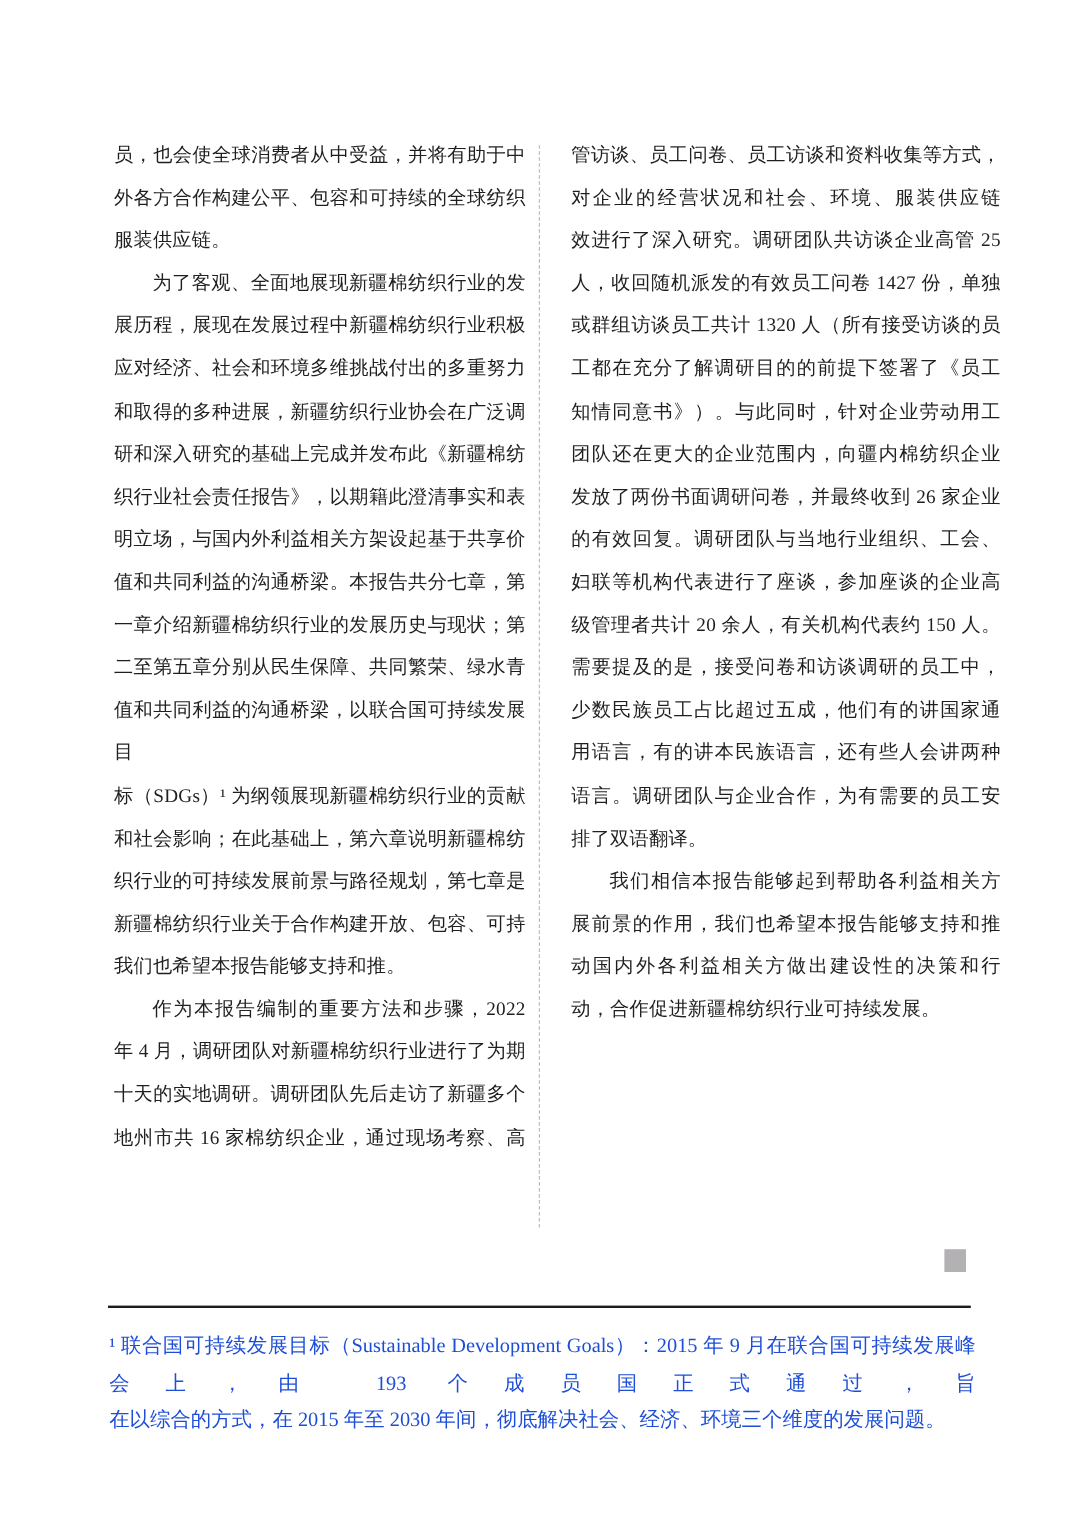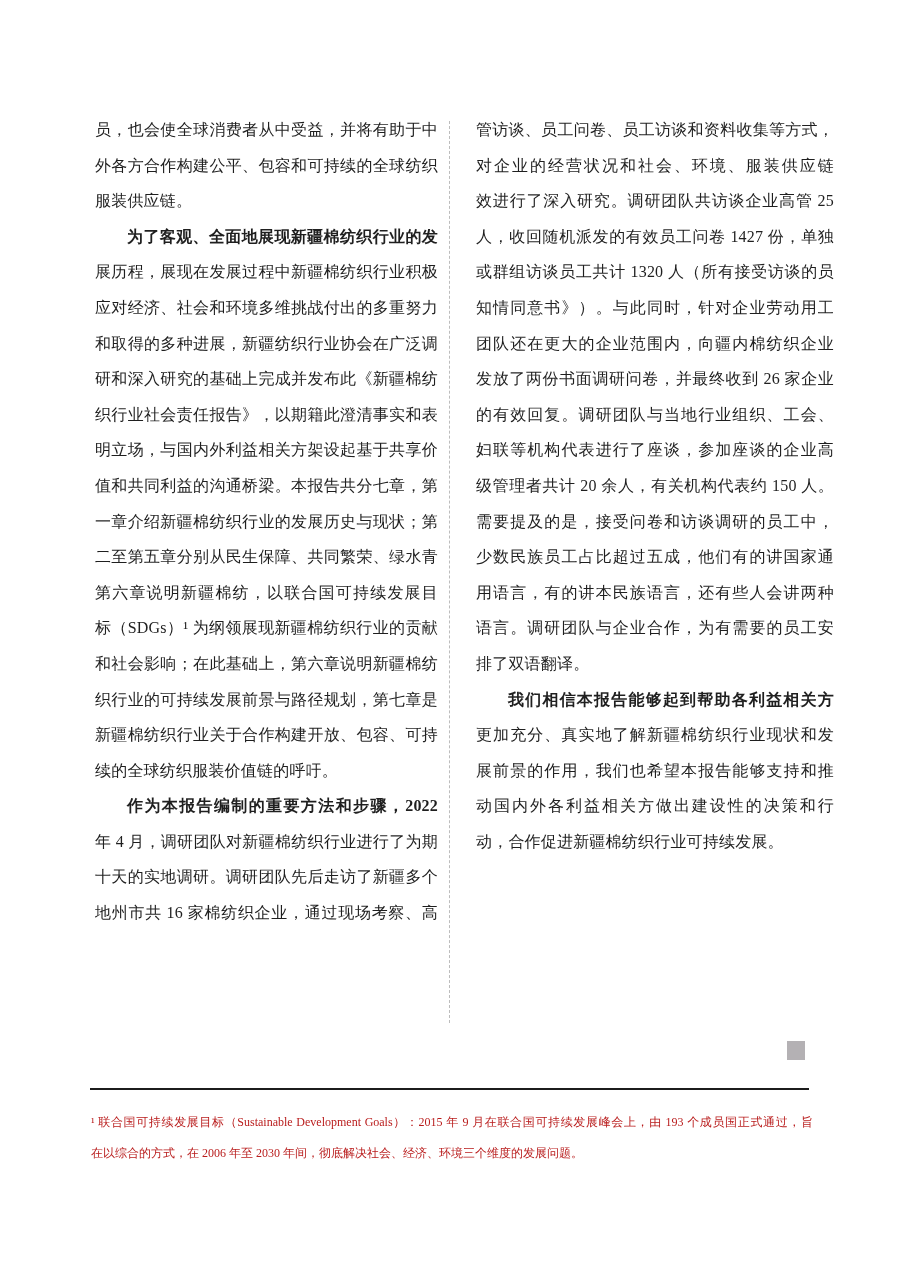--- a/index.html
+++ b/index.html
@@ -11,37 +11,37 @@
     color:#1f1f1f;
   }
   .column { position:absolute; top:112px; font-size:16px; }
   .column-left  { left:95px;  width:343px; }
   .column-right { left:476px; width:358px; }
   .line {
     line-height:35.6px;
     text-align:justify; text-align-last:justify;
     letter-spacing:0.2px;
   }
-  .line.indent { text-indent:2em;font-weight:bold; }
+  .line.indent { text-indent:2em; }
   .line.para-end { text-align-last:left; }
   .divider {
     position:absolute; left:449px; top:121px; height:902px; width:0;
     border-left:1px dashed #bcbcbc;
   }
   .gray-square {
     position:absolute; left:787px; top:1041px; width:18px; height:19px;
     background:#b4b1b4;
   }
   .footnote-rule {
     position:absolute; left:90px; top:1088px; width:719px; height:2px;
     background:#1c1c1c;
   }
   .footnote {
     position:absolute; left:91px; top:1107px; width:722px;
-    font-size:12px; color:#b91c1c;
+    font-size:17px; color:#1d4ed8;
   }
   .fline {
     line-height:30.5px;
     text-align:justify; text-align-last:justify;
   }
   .fline.para-end { text-align-last:left; }
   .page-number {
     position:absolute; left:111px; top:1206px;
     font-size:16.5px; color:#222222;
   }
@@ -58,62 +58,62 @@
       <div class="line indent">为了客观、全面地展现新疆棉纺织行业的发</div>
       <div class="line">展历程，展现在发展过程中新疆棉纺织行业积极</div>
       <div class="line">应对经济、社会和环境多维挑战付出的多重努力</div>
       <div class="line">和取得的多种进展，新疆纺织行业协会在广泛调</div>
       <div class="line">研和深入研究的基础上完成并发布此《新疆棉纺</div>
       <div class="line">织行业社会责任报告》，以期籍此澄清事实和表</div>
       <div class="line">明立场，与国内外利益相关方架设起基于共享价</div>
       <div class="line">值和共同利益的沟通桥梁。本报告共分七章，第</div>
       <div class="line">一章介绍新疆棉纺织行业的发展历史与现状；第</div>
       <div class="line">二至第五章分别从民生保障、共同繁荣、绿水青</div>
-      <div class="line">第六章说明新疆棉纺，以联合国可持续发展目</div>
+      <div class="line">值和共同利益的沟通桥梁，以联合国可持续发展目</div>
       <div class="line">标（SDGs）¹ 为纲领展现新疆棉纺织行业的贡献</div>
       <div class="line">和社会影响；在此基础上，第六章说明新疆棉纺</div>
       <div class="line">织行业的可持续发展前景与路径规划，第七章是</div>
       <div class="line">新疆棉纺织行业关于合作构建开放、包容、可持</div>
-      <div class="line para-end">续的全球纺织服装价值链的呼吁。</div>
+      <div class="line para-end">我们也希望本报告能够支持和推。</div>
       <div class="line indent">作为本报告编制的重要方法和步骤，2022</div>
       <div class="line">年 4 月，调研团队对新疆棉纺织行业进行了为期</div>
       <div class="line">十天的实地调研。调研团队先后走访了新疆多个</div>
       <div class="line">地州市共 16 家棉纺织企业，通过现场考察、高</div>
     </div>
 
   <div class="divider"></div>
 
   <div class="column column-right">
       <div class="line">管访谈、员工问卷、员工访谈和资料收集等方式，</div>
       <div class="line">对企业的经营状况和社会、环境、服装供应链</div>
       <div class="line">效进行了深入研究。调研团队共访谈企业高管 25</div>
       <div class="line">人，收回随机派发的有效员工问卷 1427 份，单独</div>
       <div class="line">或群组访谈员工共计 1320 人（所有接受访谈的员</div>
+      <div class="line">工都在充分了解调研目的的前提下签署了《员工</div>
       <div class="line">知情同意书》）。与此同时，针对企业劳动用工</div>
       <div class="line">团队还在更大的企业范围内，向疆内棉纺织企业</div>
       <div class="line">发放了两份书面调研问卷，并最终收到 26 家企业</div>
       <div class="line">的有效回复。调研团队与当地行业组织、工会、</div>
       <div class="line">妇联等机构代表进行了座谈，参加座谈的企业高</div>
       <div class="line">级管理者共计 20 余人，有关机构代表约 150 人。</div>
       <div class="line">需要提及的是，接受问卷和访谈调研的员工中，</div>
       <div class="line">少数民族员工占比超过五成，他们有的讲国家通</div>
       <div class="line">用语言，有的讲本民族语言，还有些人会讲两种</div>
       <div class="line">语言。调研团队与企业合作，为有需要的员工安</div>
       <div class="line para-end">排了双语翻译。</div>
       <div class="line indent">我们相信本报告能够起到帮助各利益相关方</div>
-      <div class="line">更加充分、真实地了解新疆棉纺织行业现状和发</div>
       <div class="line">展前景的作用，我们也希望本报告能够支持和推</div>
       <div class="line">动国内外各利益相关方做出建设性的决策和行</div>
       <div class="line para-end">动，合作促进新疆棉纺织行业可持续发展。</div>
     </div>
 
   <div class="gray-square"></div>
 
   <div class="footnote-rule"></div>
 
   <div class="footnote">
       <div class="fline">¹ 联合国可持续发展目标（Sustainable Development Goals）：2015 年 9 月在联合国可持续发展峰会上，由 193 个成员国正式通过，旨</div>
-      <div class="fline para-end">在以综合的方式，在 2006 年至 2030 年间，彻底解决社会、经济、环境三个维度的发展问题。</div>
+      <div class="fline para-end">在以综合的方式，在 2015 年至 2030 年间，彻底解决社会、经济、环境三个维度的发展问题。</div>
     </div>
 
   <div class="page-number">2</div>
 
 </div>
 
 </body></html>

